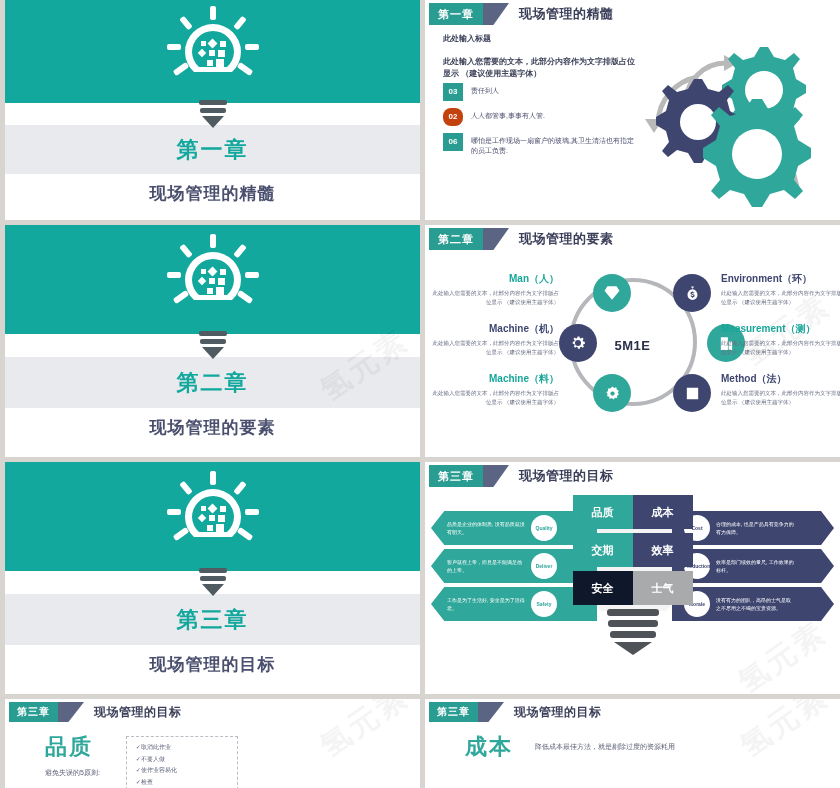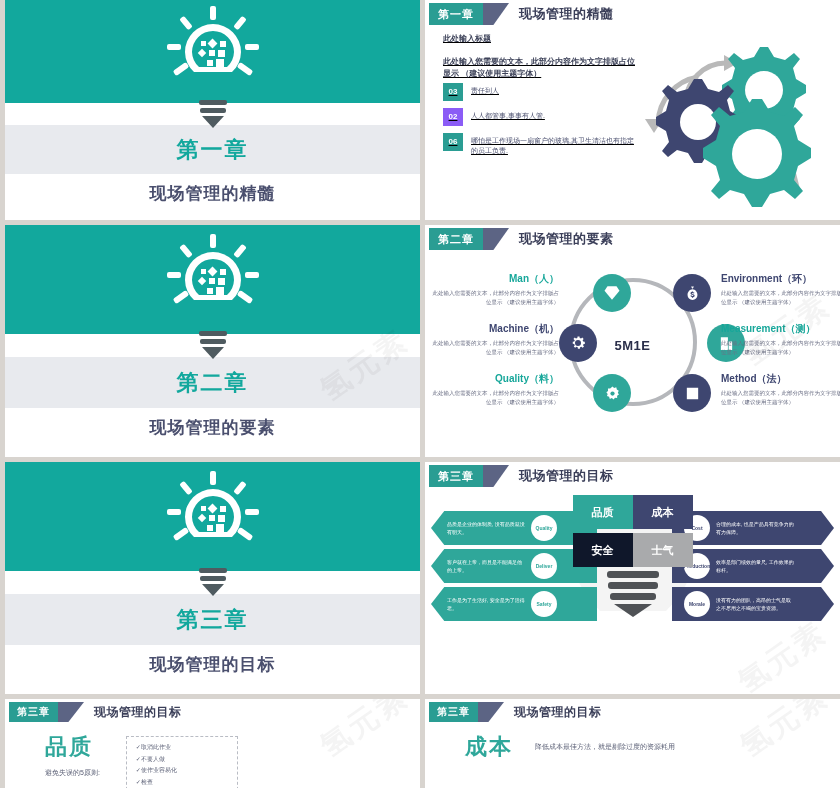--- a/index.html
+++ b/index.html
@@ -78,32 +78,32 @@
     margin-left:10px;
     letter-spacing:.5px;
   }
   
   .hdr.sm{height:20px;}
   .hdr.sm .hdr-badge{font-size:10px;padding:0 8px;}
   .hdr.sm .hdr-title{font-size:12px;}
 
   
   .s1-body{display:flex;padding:8px 0 0 18px;}
-  .s1-left{width:195px;text-decoration:underline;}
+  .s1-left{width:195px;}
   .s1-kicker{font-size:8px;font-weight:bold;color:#3d4259;margin-bottom:12px;}
   .s1-para{font-size:8px;font-weight:bold;color:#3d4259;line-height:1.55;margin-bottom:2px;}
   .s1-list{margin-top:1px;}
   .s1-item{display:flex;align-items:flex-start;margin-bottom:7px;}
   .s1-num{
     width:20px;height:18px;flex:0 0 20px;
     color:#fff;font-size:8px;font-weight:bold;
     display:flex;align-items:center;justify-content:center;
   }
   .s1-num.teal{background:#2a9d93;}
-  .s1-num.navy{background:#8b5cf6;}
+  .s1-num.navy{background:#c2410c;border-radius:8px;}
   .s1-txt{font-size:7px;color:#4a4f6e;line-height:1.5;margin-left:8px;padding-top:3px;}
   .s1-right{flex:1;position:relative;}
 
   
   .s2-body{position:relative;height:190px;}
   .s2-center{
     position:absolute;left:50%;top:50%;
     transform:translate(-50%,-50%);
     font-size:13px;font-weight:bold;color:#2b2f4a;
     letter-spacing:.5px;
@@ -376,21 +376,21 @@
 
       <div class="lbl left" style="left:4px;top:72px;">
         <div class="t navy">Machine（机）</div>
         <div class="d">此处输入您需要的文本，此部分内容作为文字排版占位显示 （建议使用主题字体）</div>
       </div>
       <div class="lbl left" style="left:4px;top:22px;">
         <div class="t teal">Man（人）</div>
         <div class="d">此处输入您需要的文本，此部分内容作为文字排版占位显示 （建议使用主题字体）</div>
       </div>
       <div class="lbl left" style="left:4px;top:122px;">
-        <div class="t teal">Quality（料）</div>
+        <div class="t teal">Machine（料）</div>
         <div class="d">此处输入您需要的文本，此部分内容作为文字排版占位显示 （建议使用主题字体）</div>
       </div>
 
       <div class="lbl right" style="left:296px;top:22px;">
         <div class="t navy">Environment（环）</div>
         <div class="d">此处输入您需要的文本，此部分内容作为文字排版占位显示 （建议使用主题字体）</div>
       </div>
       <div class="lbl right" style="left:296px;top:72px;">
         <div class="t teal">Measurement（测）</div>
         <div class="d">此处输入您需要的文本，此部分内容作为文字排版占位显示 （建议使用主题字体）</div>
@@ -493,20 +493,24 @@
         </div>
       </div>
 
       <div class="bulb-box">
         <div class="cells">
           <div class="cellrow">
             <div class="cell c-teal">品质</div>
             <div class="cell c-navy">成本</div>
           </div>
           <div class="cellrow">
+            <div class="cell c-teal">交期</div>
+            <div class="cell c-navy">效率</div>
+          </div>
+          <div class="cellrow">
             <div class="cell c-dark">安全</div>
             <div class="cell c-gray">士气</div>
           </div>
         </div>
         <svg width="60" height="46" viewBox="0 0 60 46" style="display:block;margin:2px auto 0">
           <g fill="#4f5256">
             <rect x="4" y="0" width="52" height="7" rx="3"></rect>
             <rect x="5" y="11" width="50" height="7" rx="3"></rect>
             <rect x="7" y="22" width="46" height="7" rx="3"></rect>
             <path d="M11 33h38L30 46z"></path>

